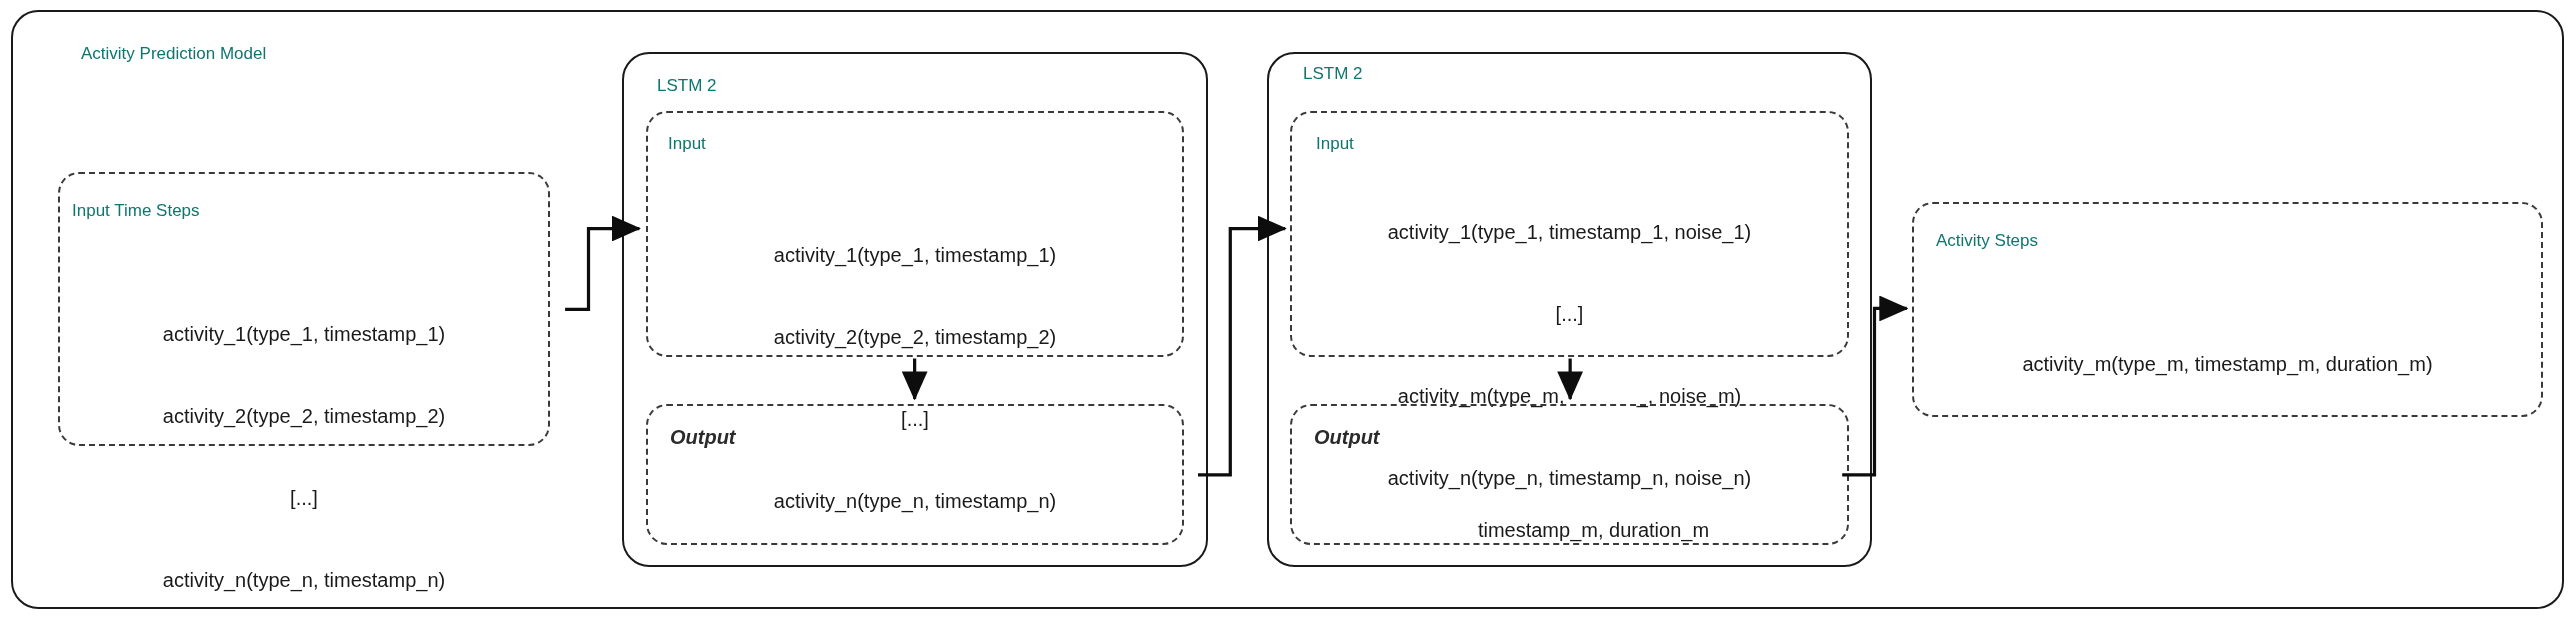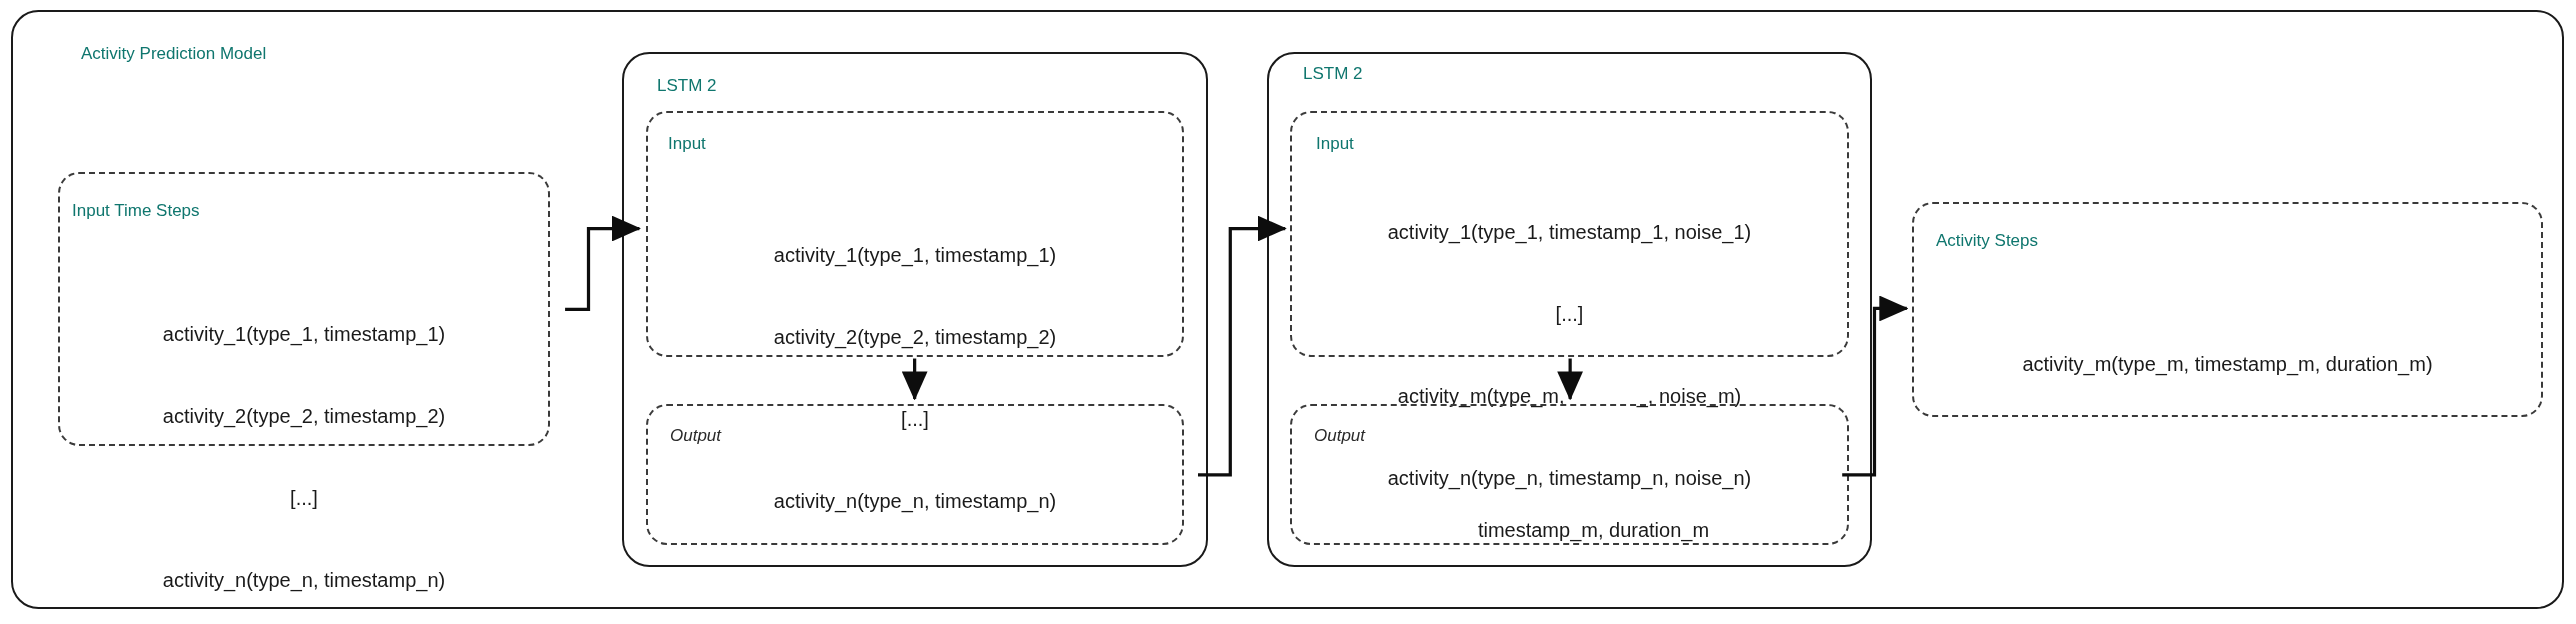--- a/index.html
+++ b/index.html
@@ -51,23 +51,24 @@
   }
   .center-body {
     text-align: center;
     left: 0;
     right: 0;
   }
 
   .inline-title {
     position: absolute;
     font-style: italic;
-    font-size: 17px;
+    font-size: 20px;
     color: #2b2b2b;
     white-space: nowrap;
+    font-weight: bold;
   }
 
   
   .conn {
     position: absolute;
     pointer-events: none;
   }
   .conn svg { display: block; overflow: visible; }
 </style>
 </head>

